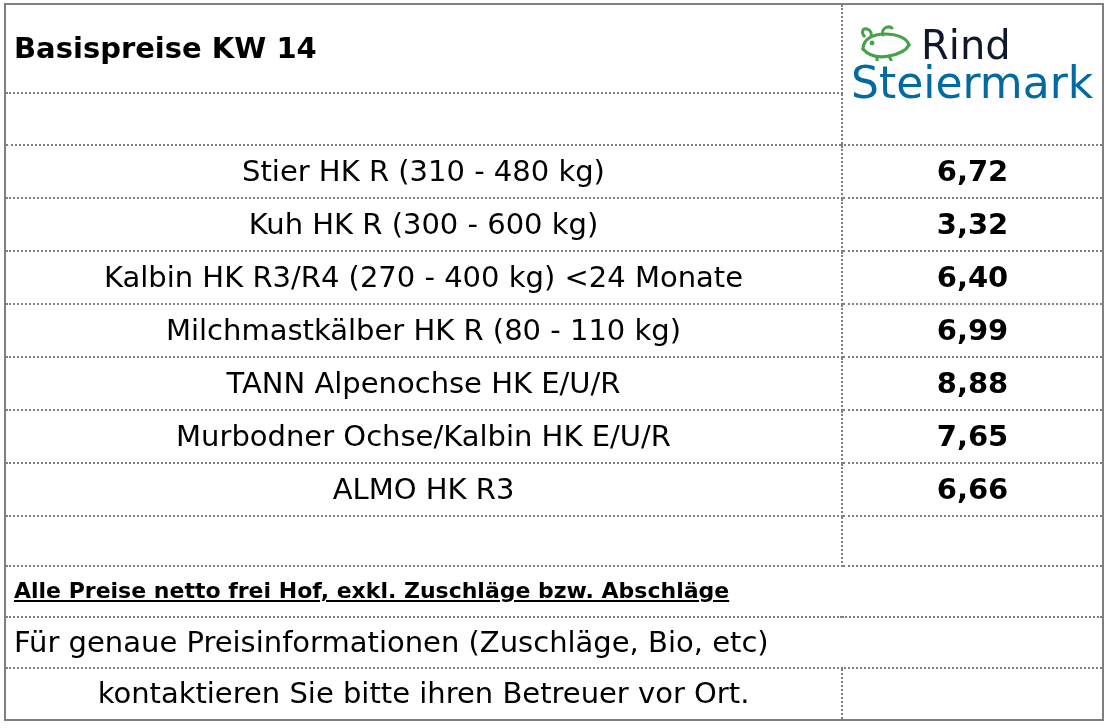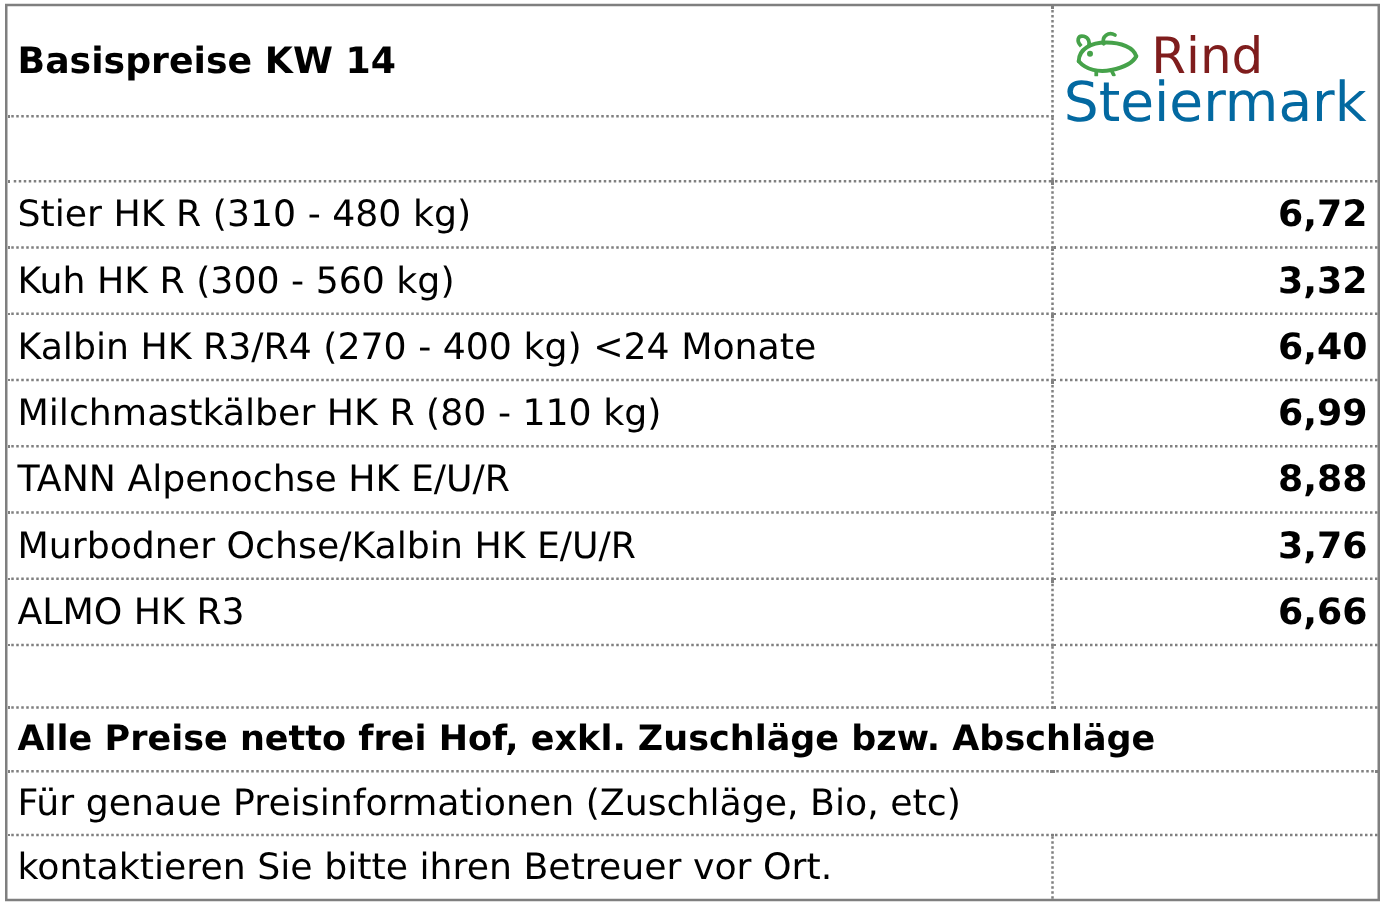--- a/index.html
+++ b/index.html
@@ -76,61 +76,64 @@
     left: 8px;
     display: flex;
     align-items: center;
     gap: 6px;
   }
   .logo-icon {
     display: block;
   }
   .logo-rind {
     font-size: 40px;
-    color: #7f1d1d;
+    color: #0f172a;
     font-family: "DejaVu Sans", sans-serif;
     line-height: 1;
   }
   .logo-steiermark {
     position: absolute;
     top: 42px;
     left: 0px;
     font-size: 44px;
     color: #0369a1;
     line-height: 1;
     white-space: nowrap;
   }
   
   tr.header-row2 td.label-cell {
     border-bottom: 2px dotted #808080;
     height: 52px;
   }
   tr.data-row td {
     height: 53px;
+    text-align: center;
   }
   tr.spacer-row td {
     height: 50px;
     border-bottom: 2px dotted #808080;
   }
   tr.note-row td {
     height: 51px;
   }
   td.note-cell {
     border-right: none;
     text-align: left;
   }
   td.note-cell.bold {
     font-weight: bold;
-    font-size: 28px;
+    font-size: 22px;
+    text-decoration: underline;
   }
   td.note-cell.split {
     border-right: 2px dotted #808080;
   }
   tr.last-row td {
     border-bottom: none;
+    text-align: center;
   }
   .blank {
     color: transparent;
   }
 </style>
 </head>
 <body>
 
 <div class="sheet">
   <table class="price-table">
@@ -159,38 +162,38 @@
       </tr>
       <tr class="header-row2">
         <td class="label-cell blank">&nbsp;</td>
       </tr>
 
       <tr class="data-row">
         <td class="label-cell">Stier HK  R (310 - 480 kg)</td>
         <td class="value-cell">6,72</td>
       </tr>
       <tr class="data-row">
-        <td class="label-cell">Kuh  HK R (300 - 560 kg)</td>
+        <td class="label-cell">Kuh  HK R (300 - 600 kg)</td>
         <td class="value-cell">3,32</td>
       </tr>
       <tr class="data-row">
         <td class="label-cell">Kalbin  HK  R3/R4 (270 - 400 kg) &lt;24 Monate</td>
         <td class="value-cell">6,40</td>
       </tr>
       <tr class="data-row">
         <td class="label-cell">Milchmastkälber HK R (80 - 110 kg)</td>
         <td class="value-cell">6,99</td>
       </tr>
       <tr class="data-row">
         <td class="label-cell">TANN Alpenochse  HK E/U/R</td>
         <td class="value-cell">8,88</td>
       </tr>
       <tr class="data-row">
         <td class="label-cell">Murbodner Ochse/Kalbin  HK E/U/R</td>
-        <td class="value-cell">3,76</td>
+        <td class="value-cell">7,65</td>
       </tr>
       <tr class="data-row">
         <td class="label-cell">ALMO  HK R3</td>
         <td class="value-cell">6,66</td>
       </tr>
 
       <tr class="spacer-row">
         <td class="label-cell blank"></td>
         <td class="value-cell blank"></td>
       </tr>

